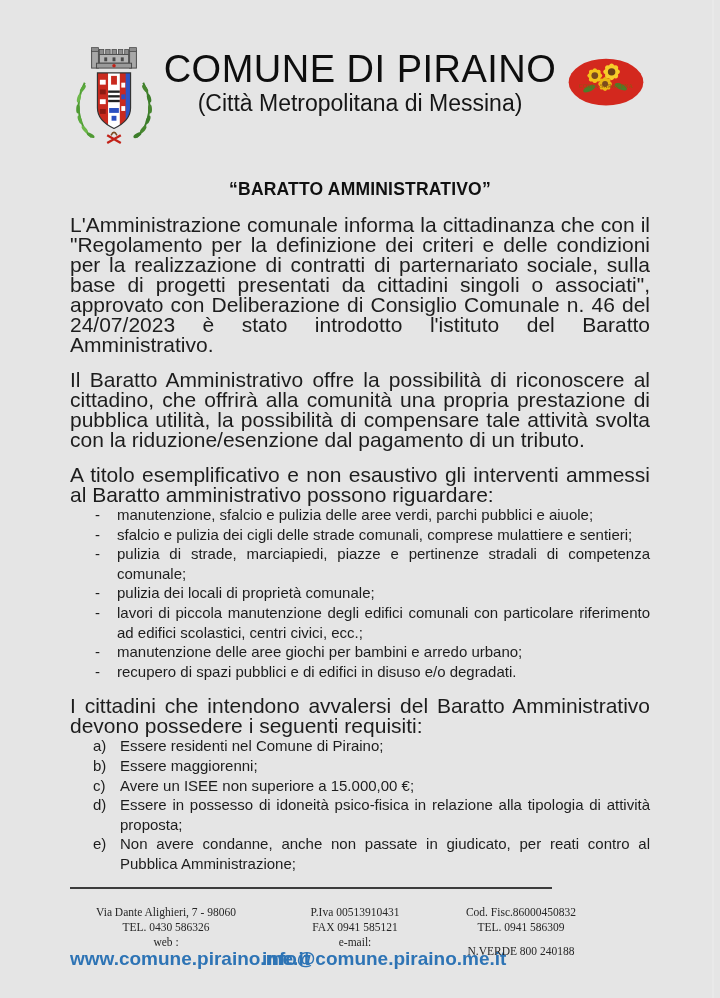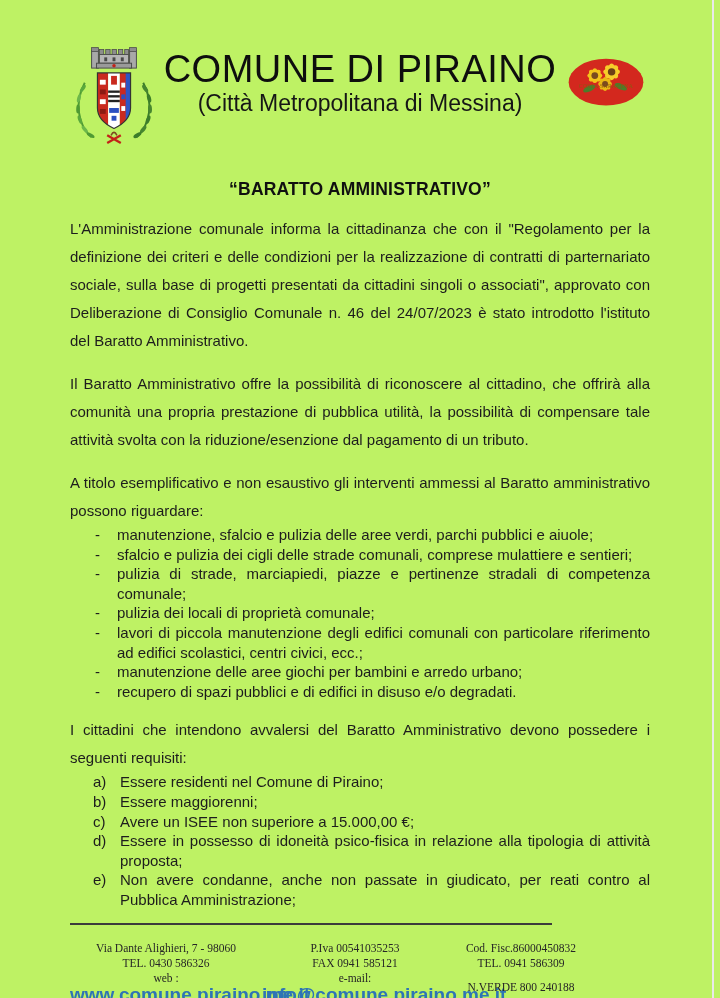--- a/index.html
+++ b/index.html
@@ -8,21 +8,21 @@
     background: #ffffff;
     overflow: hidden;
     font-family: "Liberation Sans", sans-serif;
     color: #1d1d1d;
   }
   .page {
     position: relative;
     width: 720px; height: 998px;
     box-sizing: border-box;
     padding: 34px 70px 0 70px;
-    background: #bef264;
+    background: #e5e5e5;
   }
   .photo-edge {
     position: absolute; top: 0; bottom: 0; right: 6px;
     width: 2px; background: #e9e9e9;
   }
   
   .doc-header { display: flex; align-items: flex-start; height: 114px; }
   .crest-wrap { flex: none; width: 88px; }
   .title-block { flex: 1; text-align: center; padding-top: 14px; }
   .doc-title {
@@ -35,21 +35,21 @@
   .notice-heading {
     text-align: center; font-size: 16px; line-height: 19px;
     margin-top: 26px; letter-spacing: 0.3px; color: #161616;
   }
   .notice-subheading {
     text-align: center; font-size: 17.5px; line-height: 21px; font-weight: bold;
     margin-top: 31px; letter-spacing: 0.2px; color: #101010;
   }
   
   .body-par {
-    font-size: 15px; line-height: 28px; text-align: justify;
+    font-size: 21px; line-height: 20px; text-align: justify;
     margin: 15px 0 0 0; color: #1d1d1d;
   }
   .tight { margin-bottom: 0; }
   ul.dash-list, ol.letter-list { list-style: none; margin: 0; padding: 0 0 0 25px; }
   ol.letter-list { padding-left: 23px; }
   ul.dash-list li, ol.letter-list li {
     display: flex; font-size: 15px; line-height: 19.6px; color: #1d1d1d;
   }
   .dash { flex: none; width: 22px; }
   .letter-marker { flex: none; width: 27px; }
@@ -259,21 +259,21 @@
   <footer class="doc-footer">
     <div class="footer-divider"></div>
     <div class="footer-cols">
       <div class="footer-col fc1">
         <div>Via Dante Alighieri, 7 - 98060</div>
         <div>TEL. 0430 586326</div>
         <div>web :</div>
         <div class="footer-link">www.comune.piraino.me.it</div>
       </div>
       <div class="footer-col fc2">
-        <div>P.Iva 00541035253</div>
+        <div>P.Iva 00513910431</div>
         <div>FAX 0941 585121</div>
         <div>e-mail:</div>
         <div class="footer-link">info@comune.piraino.me.it</div>
       </div>
       <div class="footer-col fc3">
         <div>Cod. Fisc.86000450832</div>
         <div>TEL. 0941 586309</div>
         <div class="nverde-line">N.VERDE 800 240188</div>
       </div>
     </div>

